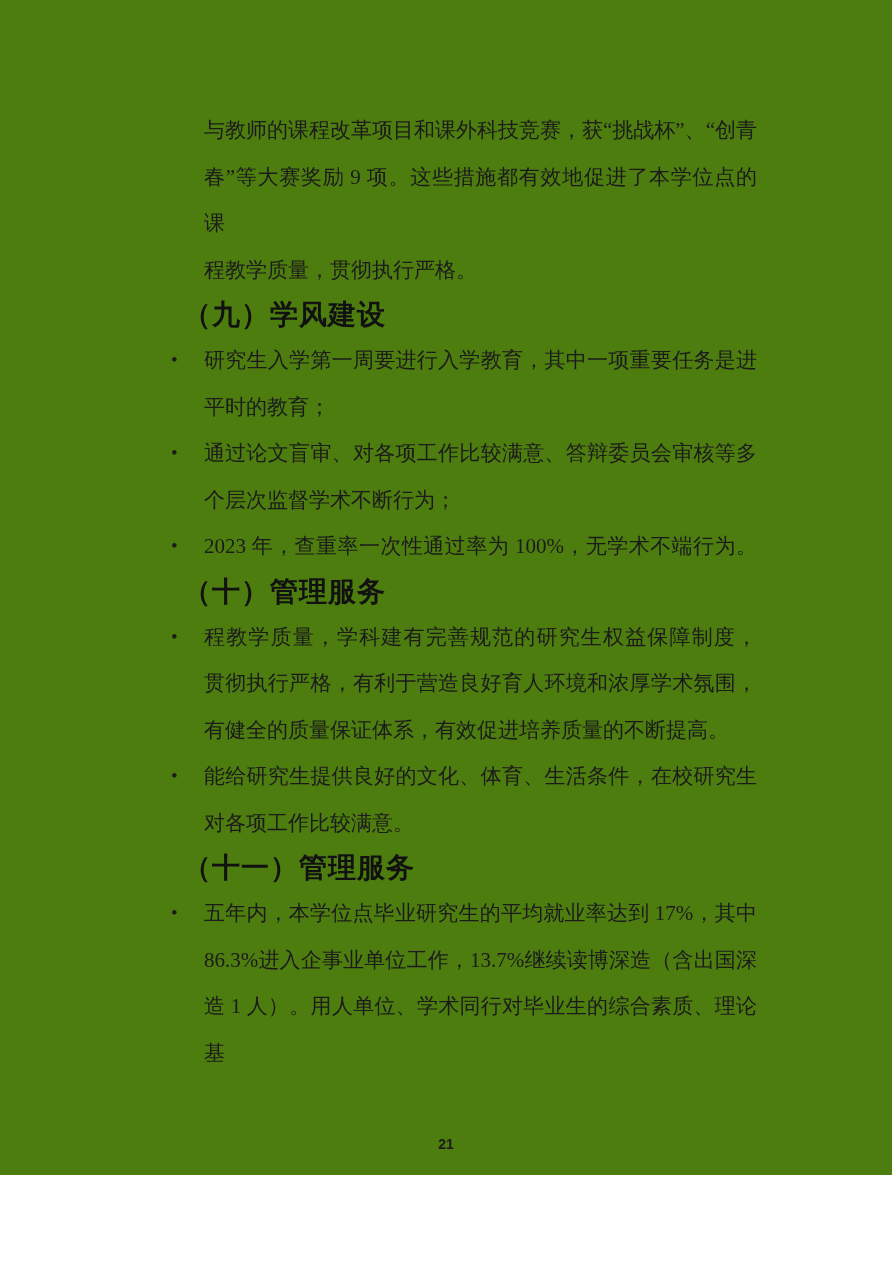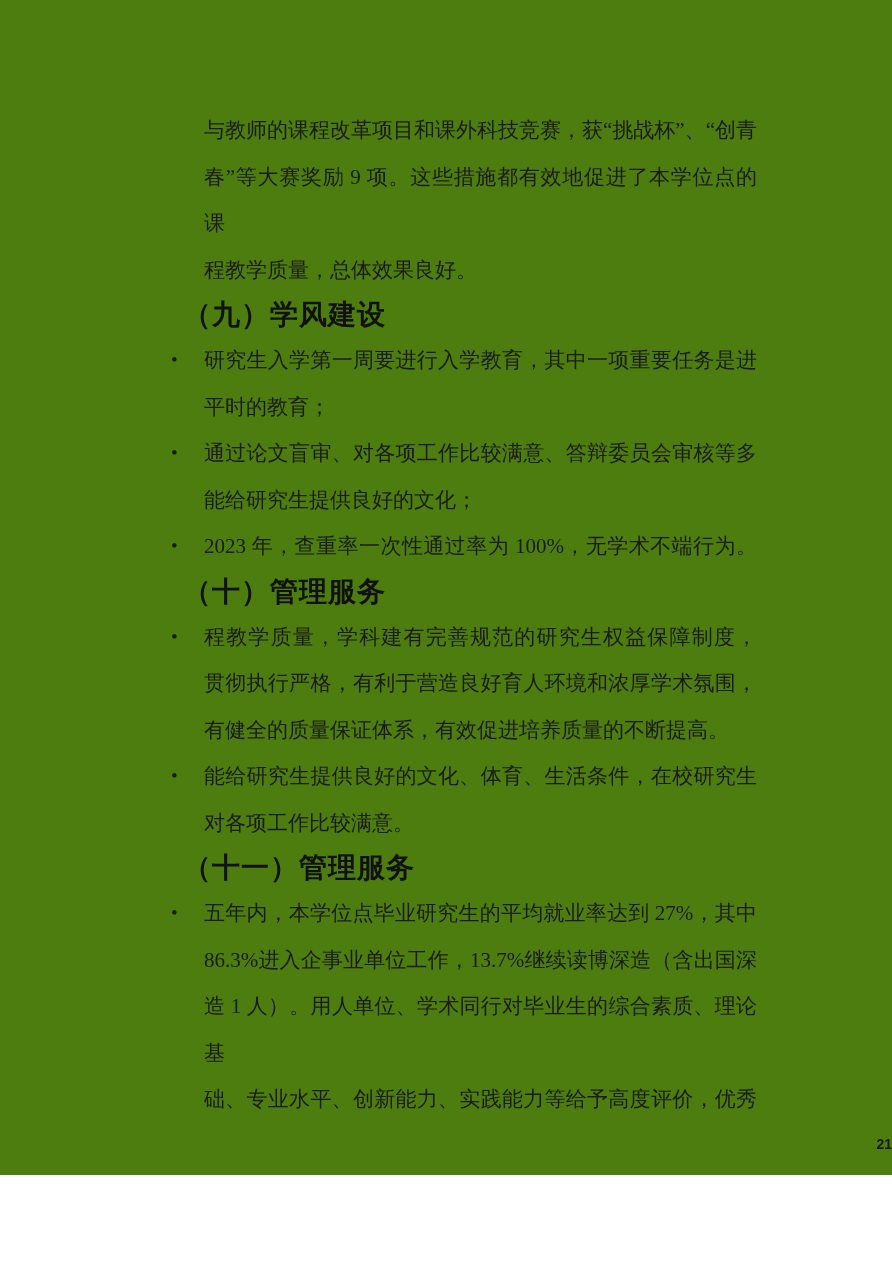--- a/index.html
+++ b/index.html
@@ -50,67 +50,66 @@
     top: 0;
     line-height: 46.5px;
     font-size: 19px;
     color: #1b1b1b;
   }
   .page-number {
     position: absolute;
     top: 1136px;
     left: 0;
     width: 100%;
-    text-align: right;
+    text-align: center;
     font-family: "Liberation Sans", sans-serif;
     font-size: 14px;
     font-weight: 600;
     color: #1b1b1b;
   }
 </style>
 </head>
 <body>
 
 <div class="page">
   <div class="content" id="doc-content">
       <div class="para indent">
         <div class="line">与教师的课程改革项目和课外科技竞赛，获“挑战杯”、“创青</div>
         <div class="line">春”等大赛奖励 9 项。这些措施都有效地促进了本学位点的课</div>
-        <div class="line natural">程教学质量，总体效果良好。</div>
+        <div class="line natural">程教学质量，贯彻执行严格。</div>
       </div>
       <h2 class="heading">（九）学风建设</h2>
       <div class="para indent bullet">
         <span class="marker">•</span>
         <div class="line">研究生入学第一周要进行入学教育，其中一项重要任务是进</div>
         <div class="line natural">平时的教育；</div>
       </div>
       <div class="para indent bullet">
         <span class="marker">•</span>
         <div class="line">通过论文盲审、对各项工作比较满意、答辩委员会审核等多</div>
-        <div class="line natural">能给研究生提供良好的文化；</div>
+        <div class="line natural">个层次监督学术不断行为；</div>
       </div>
       <div class="para indent bullet">
         <span class="marker">•</span>
         <div class="line">2023 年，查重率一次性通过率为 100%，无学术不端行为。</div>
       </div>
       <h2 class="heading">（十）管理服务</h2>
       <div class="para indent bullet">
         <span class="marker">•</span>
         <div class="line">程教学质量，学科建有完善规范的研究生权益保障制度，</div>
         <div class="line">贯彻执行严格，有利于营造良好育人环境和浓厚学术氛围，</div>
         <div class="line natural">有健全的质量保证体系，有效促进培养质量的不断提高。</div>
       </div>
       <div class="para indent bullet">
         <span class="marker">•</span>
         <div class="line">能给研究生提供良好的文化、体育、生活条件，在校研究生</div>
         <div class="line natural">对各项工作比较满意。</div>
       </div>
       <h2 class="heading">（十一）管理服务</h2>
       <div class="para indent bullet">
         <span class="marker">•</span>
-        <div class="line">五年内，本学位点毕业研究生的平均就业率达到 27%，其中</div>
+        <div class="line">五年内，本学位点毕业研究生的平均就业率达到 17%，其中</div>
         <div class="line">86.3%进入企事业单位工作，13.7%继续读博深造（含出国深</div>
         <div class="line">造 1 人）。用人单位、学术同行对毕业生的综合素质、理论基</div>
-        <div class="line">础、专业水平、创新能力、实践能力等给予高度评价，优秀</div>
       </div>
     </div>
   <div class="page-number">21</div>
 </div>
 
 </body></html>

